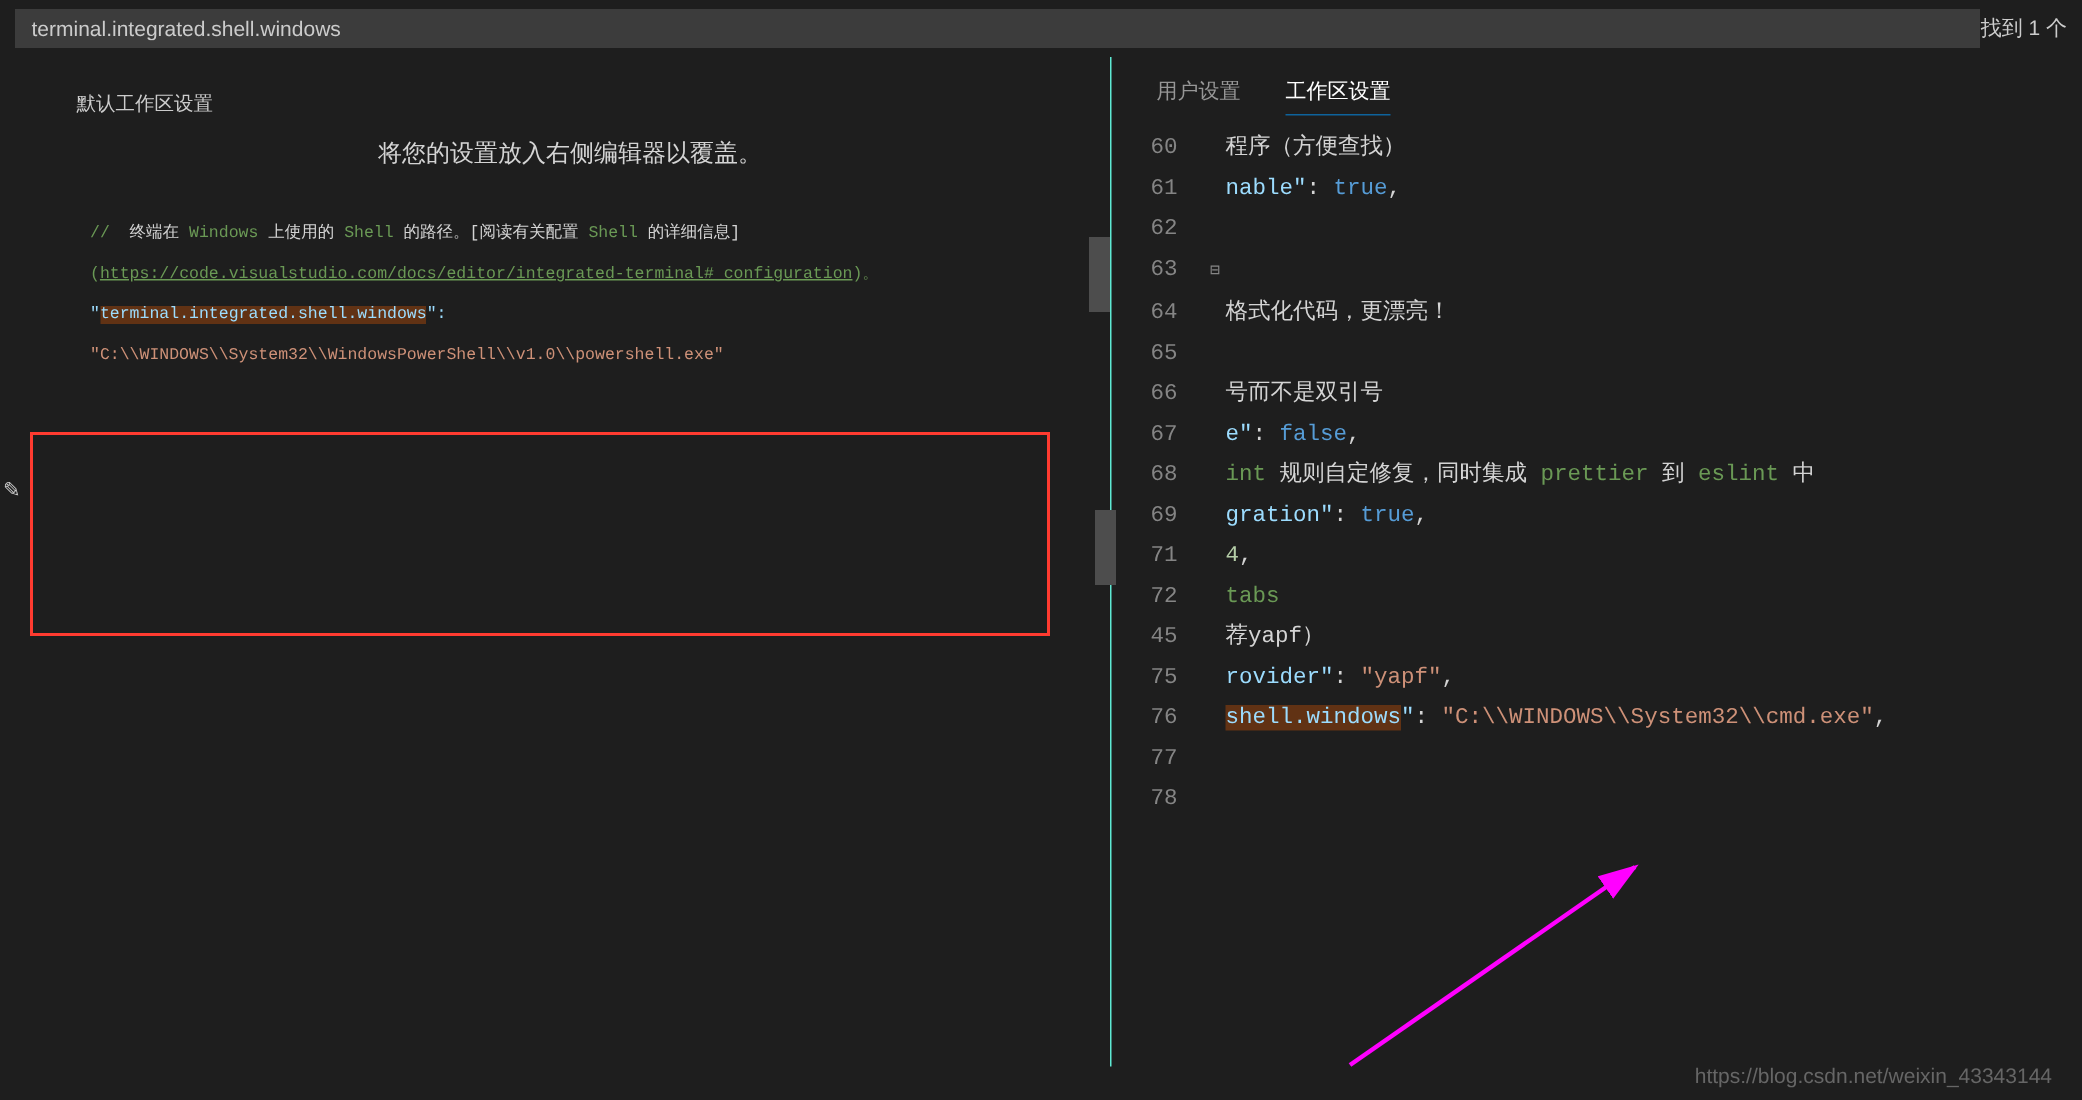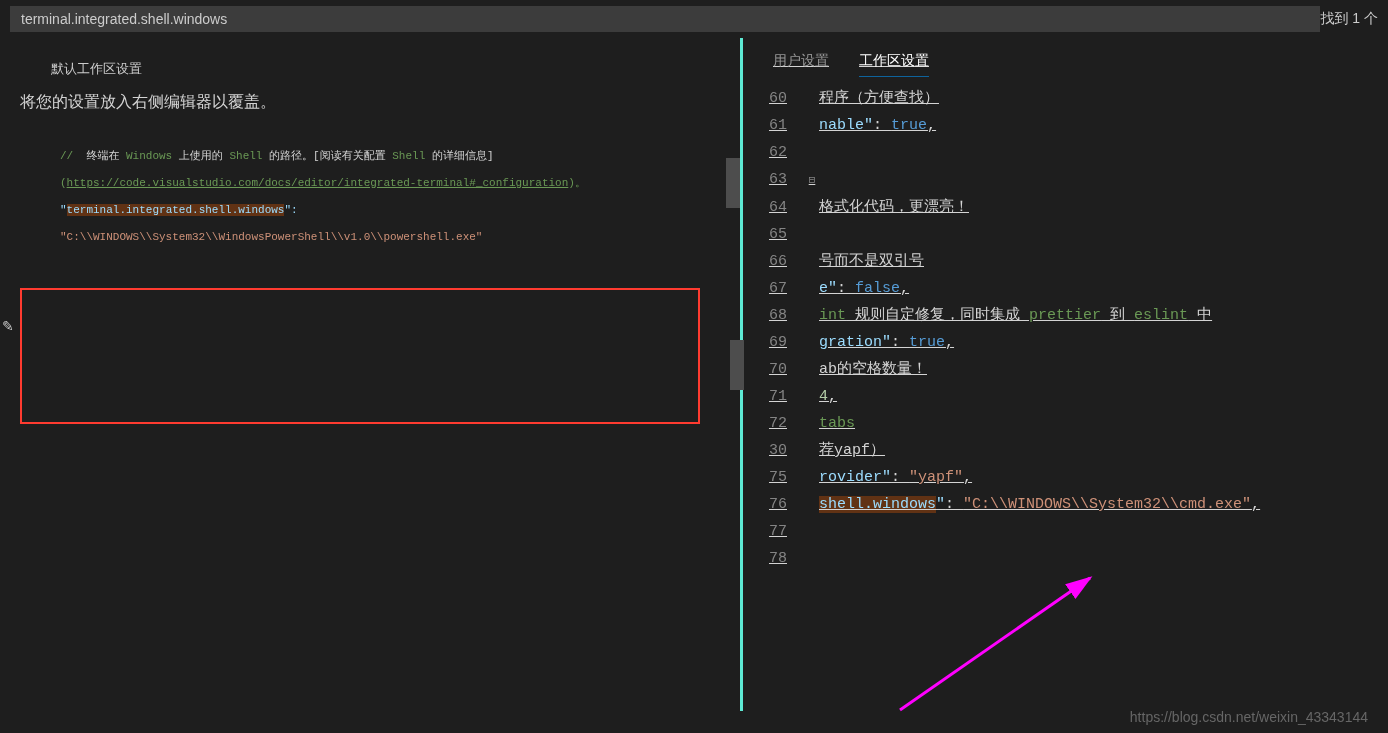--- a/index.html
+++ b/index.html
@@ -45,20 +45,21 @@
     .pane-title {
       color: #cccccc;
       font-size: 13px;
       padding: 12px 0 8px 40px;
       margin-left: 11px;
     }
     .instruction {
       color: #d4d4d4;
       font-size: 16px;
       padding: 6px 0 10px 20px;
+      text-align: center;
     }
     .code-area {
       font-family: Consolas, "Courier New", monospace;
       font-size: 11px;
       line-height: 27px;
       padding: 0 0 0 60px;
       position: relative;
     }
     .comment { color: #6A9955; }
     .comment-cjk { color: #d4d4d4; }
@@ -79,23 +80,22 @@
     }
     .edit-icon {
       position: absolute;
       left: 2px;
       top: 280px;
       color: #cccccc;
       font-size: 14px;
     }
     .right-pane {
       flex: 1;
-      border-left: 3px solid #5eead4;
+      border-left: 1px solid #5eead4;
       padding-top: 8px;
-      text-decoration: underline;
     }
     .tabs {
       display: flex;
       padding-left: 30px;
       gap: 30px;
       font-size: 14px;
       padding-bottom: 8px;
     }
     .tab {
       color: #969696;
@@ -242,36 +242,31 @@
           <span class="line-no">68</span>
           <span class="fold-icon"></span>
           <span class="line-content"><span class="comment">int</span><span class="comment-cjk"> 规则自定修复，同时集成 </span><span class="comment">prettier</span><span class="comment-cjk"> 到 </span><span class="comment">eslint</span><span class="comment-cjk"> 中</span></span>
         </div>
       <div class="line">
           <span class="line-no">69</span>
           <span class="fold-icon"></span>
           <span class="line-content"><span class="string-key">gration"</span><span>: </span><span class="keyword-true">true</span><span>,</span></span>
         </div>
       <div class="line">
-          <span class="line-no">70</span>
-          <span class="fold-icon"></span>
-          <span class="line-content"><span class="comment-cjk">ab的空格数量！</span></span>
-        </div>
-      <div class="line">
           <span class="line-no">71</span>
           <span class="fold-icon"></span>
           <span class="line-content"><span class="number">4</span><span>,</span></span>
         </div>
       <div class="line">
           <span class="line-no">72</span>
           <span class="fold-icon"></span>
           <span class="line-content"><span class="comment">tabs</span></span>
         </div>
       <div class="line">
-          <span class="line-no">30</span>
+          <span class="line-no">45</span>
           <span class="fold-icon"></span>
           <span class="line-content"><span class="comment-cjk">荐yapf）</span></span>
         </div>
       <div class="line">
           <span class="line-no">75</span>
           <span class="fold-icon"></span>
           <span class="line-content"><span class="string-key">rovider"</span><span>: </span><span class="string-val">"yapf"</span><span>,</span></span>
         </div>
       <div class="line">
           <span class="line-no">76</span>

